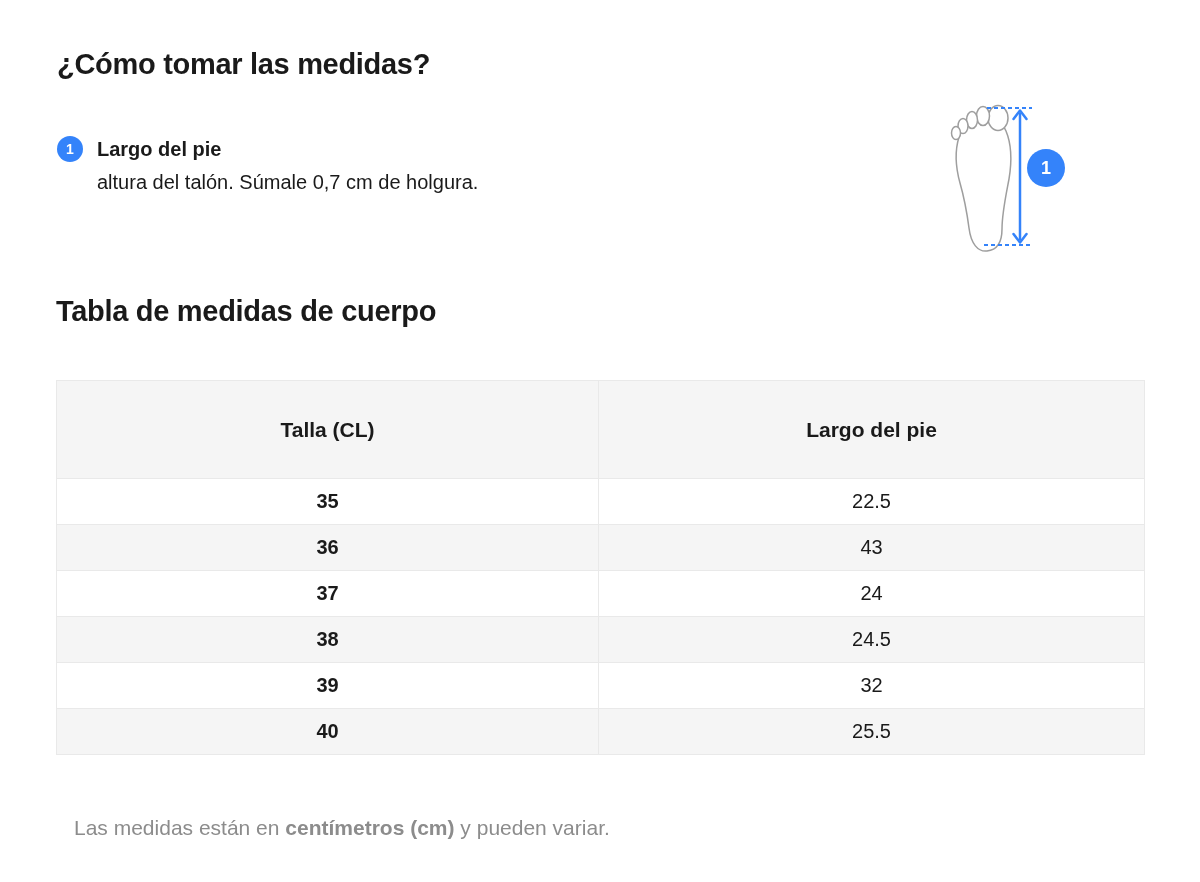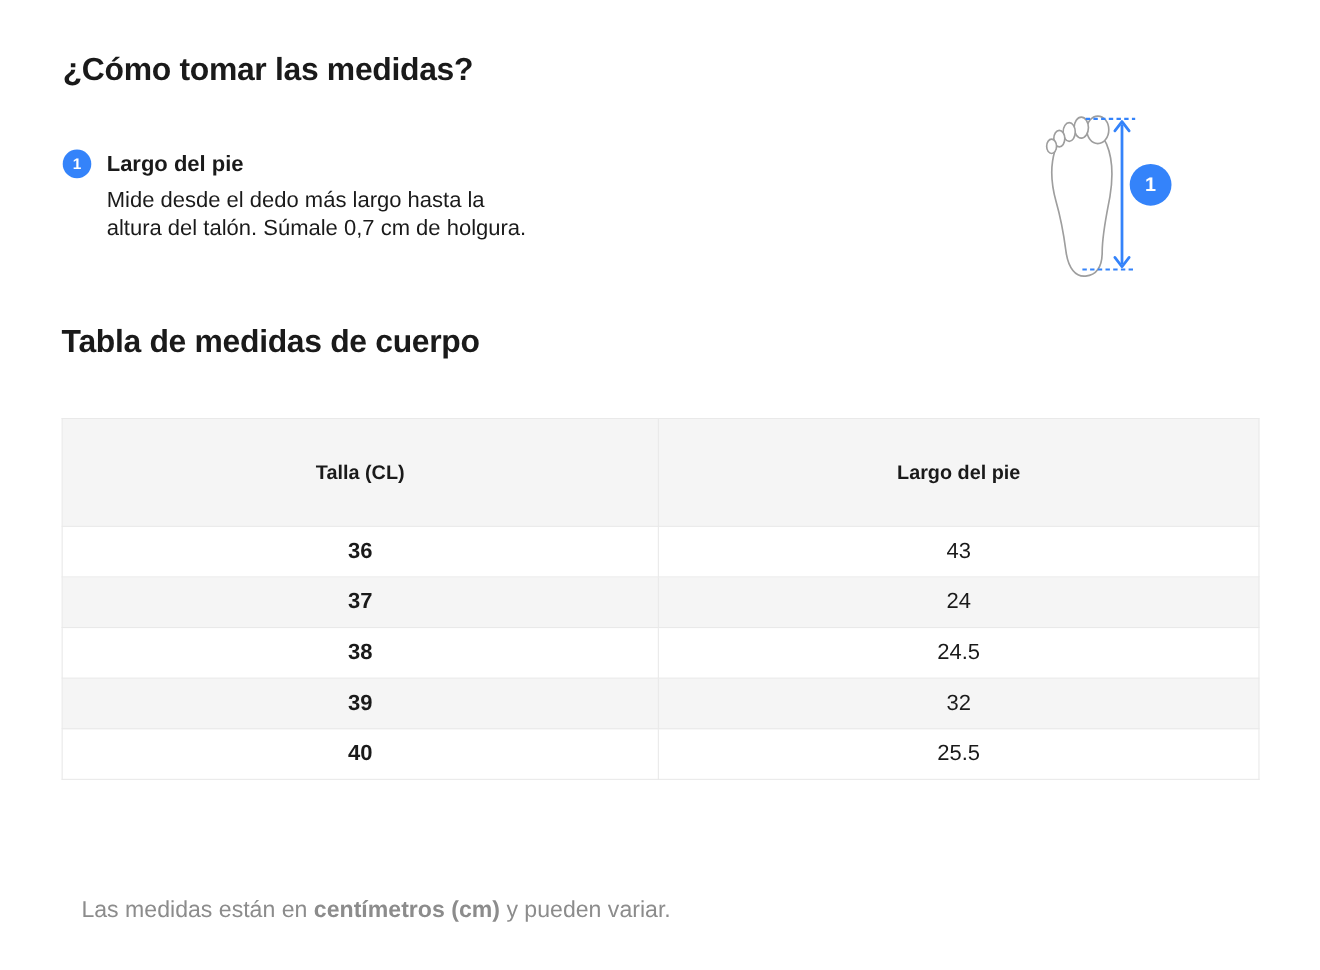--- a/index.html
+++ b/index.html
@@ -101,21 +101,21 @@
   }
   .size-table th,
   .size-table td {
     text-align: center;
     vertical-align: middle;
     border: 1px solid var(--border-gray, #e9e9e9);
   }
   .size-table thead th {
     height: 98px;
     background: var(--stripe-gray, #f5f5f5);
-    font-size: 18px;
+    font-size: 21px;
     font-weight: 700;
   }
   .size-table tbody td {
     height: 46px;
     font-size: 20px;
     background: #fff;
   }
   .size-table tbody tr:nth-child(even) td {
     background: var(--stripe-gray, #f5f5f5);
   }
@@ -138,21 +138,20 @@
 <body>
 
 <div class="page">
 
   <h1 class="page-title">¿Cómo tomar las medidas?</h1>
 
   <div class="step">
     <span class="badge sm">1</span>
     <div class="step-text">
       <div class="step-label">Largo del pie</div>
-      <div class="step-desc">Mide desde el dedo más largo hasta la</div>
       <div class="step-desc">altura del talón. Súmale 0,7 cm de holgura.</div>
     </div>
   </div>
 
   <div class="illustration">
     <svg width="130" height="160" viewBox="0 0 130 160">
 
       <path d="M19,42 C15,55 15,70 20,88 C24,102 27,118 29,133 C31,149 38,157 47,156 C57,155 62,147 62,134 C62,118 66,100 69,84 C72,66 71,48 66,36 C62,27 55,22 47,23 C36,24 23,30 19,42 Z" fill="#ffffff" stroke="#9e9e9e" stroke-width="1.5"></path>
 
       <ellipse cx="58" cy="23" rx="10" ry="12.5" fill="#ffffff" stroke="#9e9e9e" stroke-width="1.5"></ellipse>
@@ -179,20 +178,24 @@
       <col style="width:546px">
     </colgroup>
     <thead>
       <tr>
         <th>Talla (CL)</th>
         <th>Largo del pie</th>
       </tr>
     </thead>
     <tbody>
       <tr>
+        <td class="talla">35</td>
+        <td class="largo">22.5</td>
+      </tr>
+      <tr>
         <td class="talla">36</td>
         <td class="largo">43</td>
       </tr>
       <tr>
         <td class="talla">37</td>
         <td class="largo">24</td>
       </tr>
       <tr>
         <td class="talla">38</td>
         <td class="largo">24.5</td>

